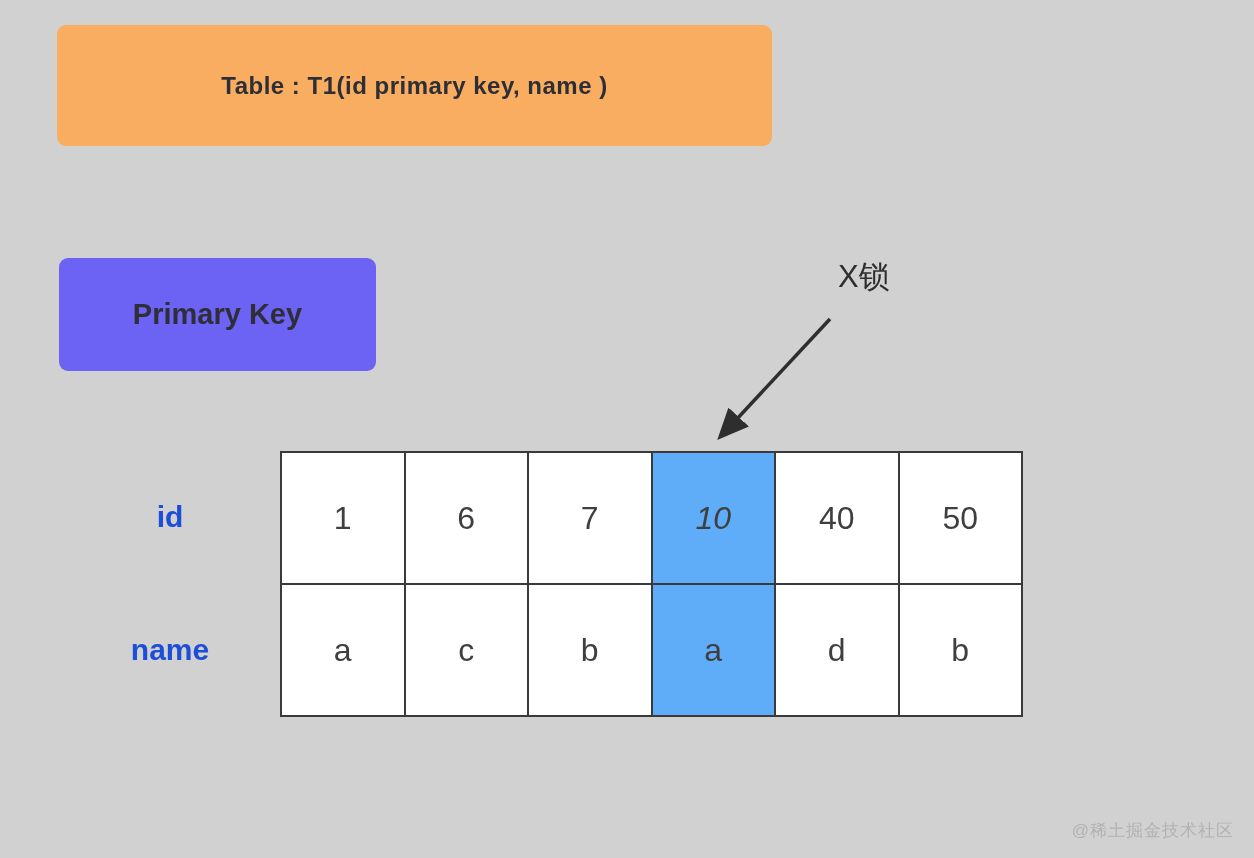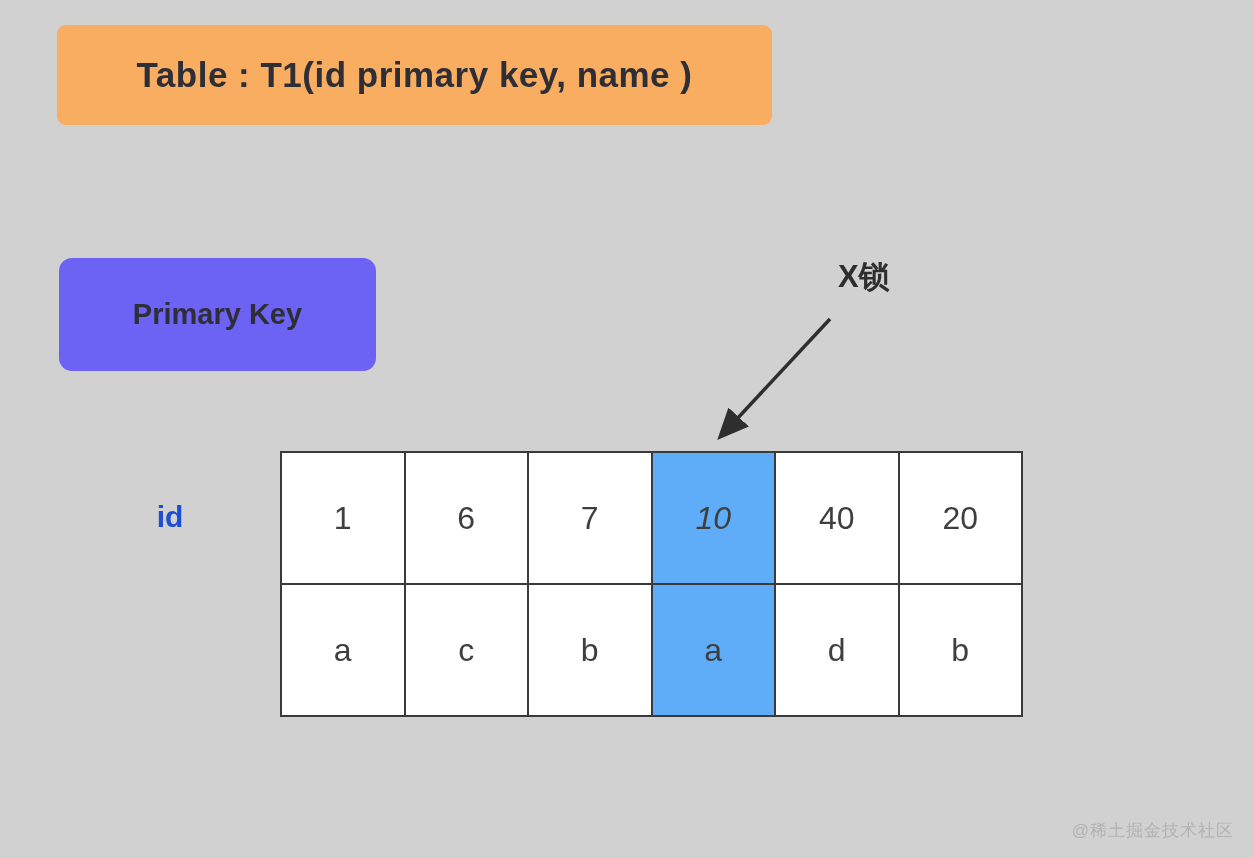--- a/index.html
+++ b/index.html
@@ -21,39 +21,39 @@
     display: flex;
     align-items: center;
     justify-content: center;
     font-weight: bold;
     color: #2e2e36;
   }
   .banner.orange {
     left: 57px;
     top: 25px;
     width: 715px;
-    height: 100px;
+    height: 121px;
     background: #f8ad60;
-    font-size: 35px;
+    font-size: 24px;
     letter-spacing: 0.5px;
   }
   .banner.purple {
     left: 59px;
     top: 258px;
     width: 317px;
     height: 113px;
     background: #6c63f5;
     font-size: 29px;
   }
   .lock-label {
     position: absolute;
     left: 838px;
     top: 256px;
     font-size: 31px;
-    font-weight: bold;
+    font-weight: normal;
     color: #2e2e2e;
   }
   .arrow-svg {
     position: absolute;
     left: 700px;
     top: 305px;
     width: 150px;
     height: 150px;
   }
   .row-label {
@@ -96,46 +96,47 @@
 </style>
 </head>
 <body>
 
 <div class="canvas">
 
   <div class="banner orange" style="background: rgb(248, 173, 96);">
     <span>Table : T1(id  primary  key, name )</span>
   </div>
 
-  <div class="banner purple" style="background: rgb(108, 99, 245); border-radius: 13px;">
+  <div class="banner purple" style="background: rgb(108, 99, 245);">
     <span>Primary  Key</span>
   </div>
 
   <div class="lock-label">X锁</div>
 
   <svg class="arrow-svg" viewBox="0 0 150 150">
     <defs>
       <marker id="ah" markerWidth="10" markerHeight="10" refX="7" refY="4" orient="auto">
         <path d="M0,0 L9,4 L0,8 z" fill="#2e2e2e"></path>
       </marker>
     </defs>
     <line x1="130" y1="14" x2="22" y2="130" stroke="#2e2e2e" stroke-width="3.5" marker-end="url(#ah)"></line>
   </svg>
 
   <div class="row-label id">id</div>
+  <div class="row-label name">name</div>
 
   <table class="data-table">
     <tbody>
         <tr>
       <td>1</td>
       <td>6</td>
       <td>7</td>
       <td style="background: rgb(95, 173, 248); font-style: italic;">10</td>
       <td>40</td>
-      <td>20</td>
+      <td>50</td>
     </tr>
     <tr>
       <td>a</td>
       <td>c</td>
       <td>b</td>
       <td style="background: rgb(95, 173, 248);">a</td>
       <td>d</td>
       <td>b</td>
     </tr>
   </tbody>

